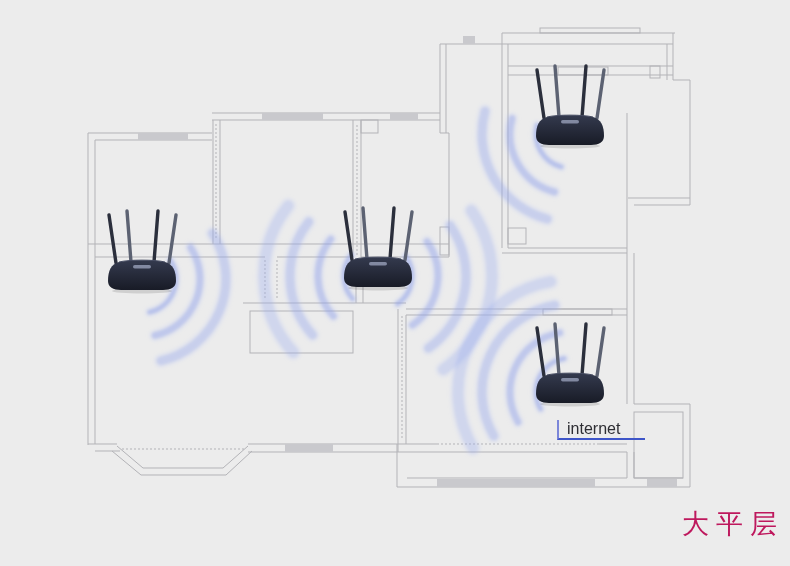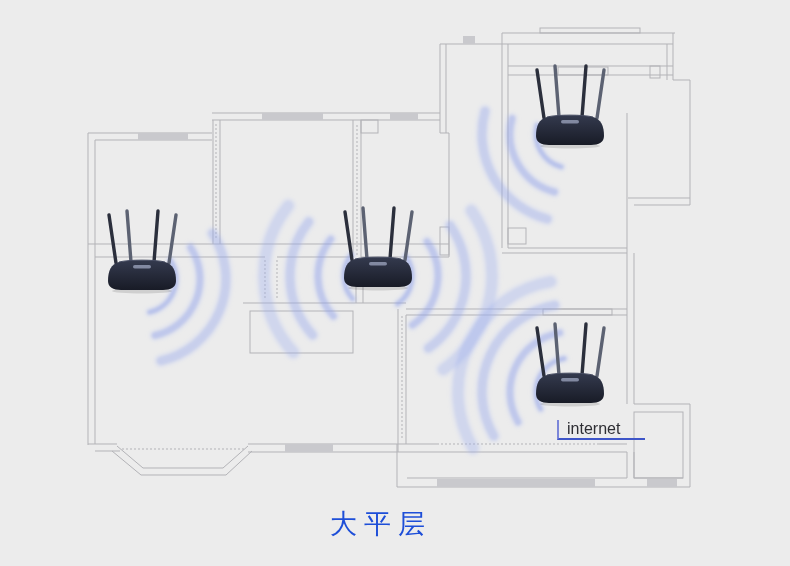--- a/index.html
+++ b/index.html
@@ -24,26 +24,26 @@
     margin-left:8px;
     font-size:16px;
     line-height:18px;
     color:#2e2e33;
     white-space:nowrap;
   }
   .caption{
     position:absolute;
     left:0;top:506px;
     width:790px;
-    padding-right:28px;
+    padding-right:6px;
     box-sizing:border-box;
-    text-align:center;
+    text-align:right;
     font-size:27px;
     letter-spacing:7px;
-    color:#1d4ed8;
+    color:#be185d;
     font-family:"DejaVu Sans","Liberation Sans",sans-serif;
   }
 </style>
 </head>
 <body>
 
 <div class="stage">
   <svg id="plan" width="790" height="566" viewBox="0 0 790 566">
       <defs>
         <linearGradient id="routerBody" x1="0" y1="0" x2="0" y2="1">

